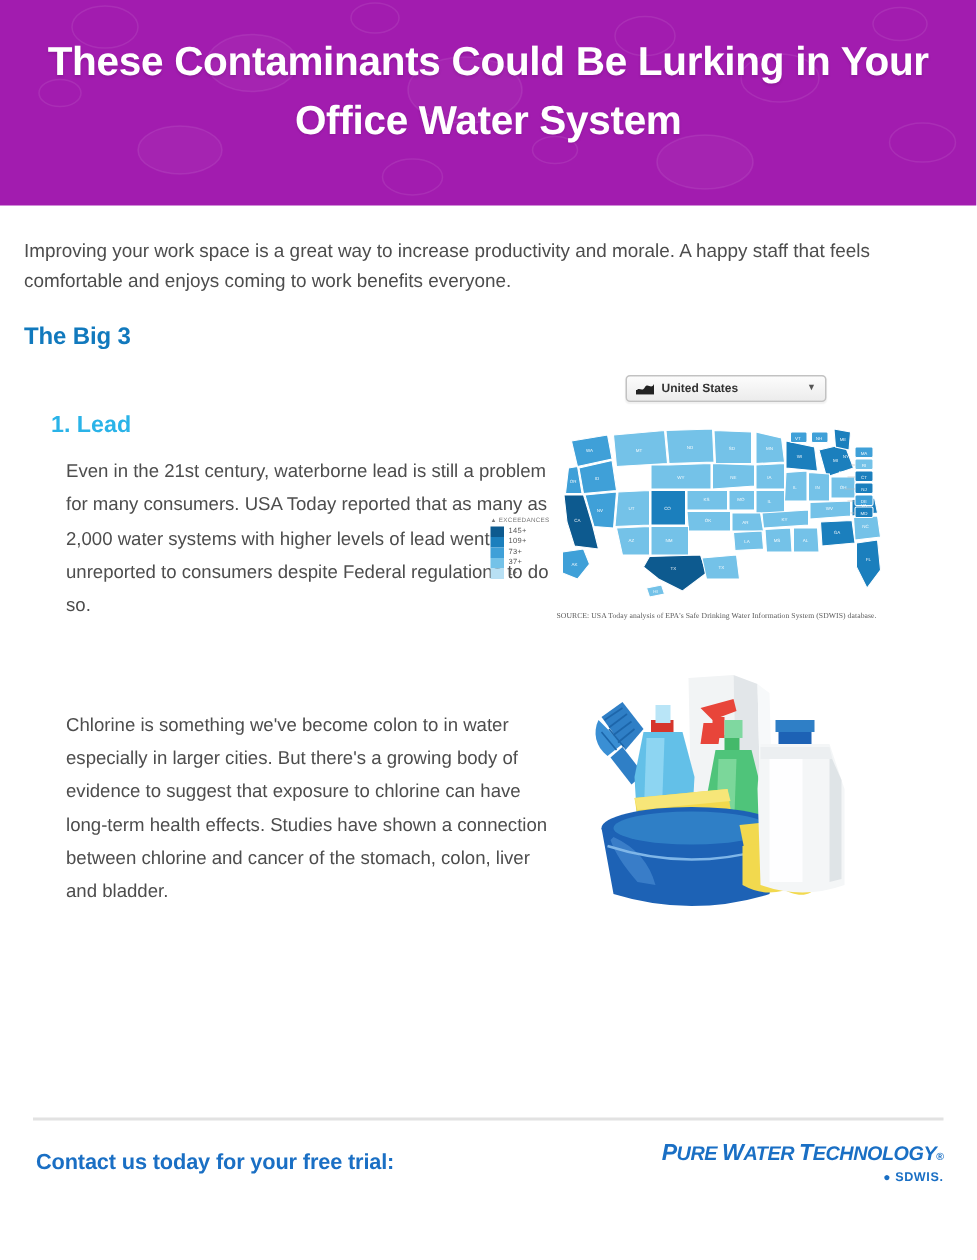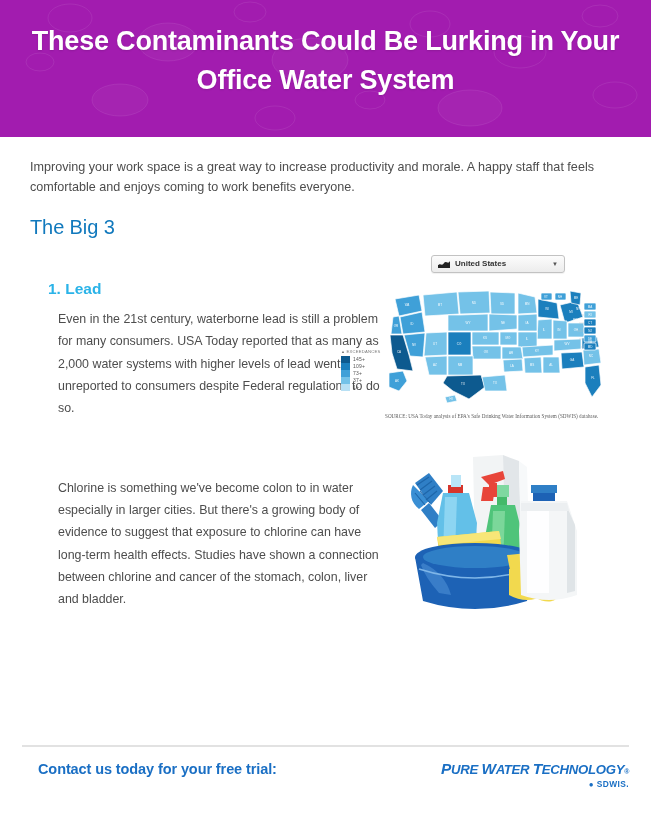--- a/index.html
+++ b/index.html
@@ -38,37 +38,37 @@
     color: #ffffff;
     font-size: 27px;
     line-height: 1.43;
     font-weight: bold;
     letter-spacing: -0.2px;
     text-shadow: 0 1px 2px rgba(0,0,0,.12);
   }
 
   
   .content {
-    padding: 0 30px;
+    padding: 0 16px;
   }
   .intro {
     padding-top: 20px;
   }
   .para {
     font-size: 12.6px;
     line-height: 1.62;
     color: #4d4d4d;
     margin: 0 0 18px 0;
     max-width: 600px;
   }
 
   .bigthree {
     color: #1179bd;
-    font-size: 20px;
-    font-weight: normal;
+    font-size: 16px;
+    font-weight: bold;
     margin: 13px 0 0 0;
     letter-spacing: -0.1px;
   }
 
   
   .section {
     display: flex;
     align-items: flex-end;
     margin-top: 14px;
   }
@@ -194,23 +194,23 @@
     top: 745px;
     width: 651px;
   }
   .footer .rule {
     height: 2px;
     background: #e2e2e2;
     margin: 0 22px;
   }
   .footer .frow {
     display: flex;
-    align-items: flex-start;
+    align-items: center;
     justify-content: space-between;
-    padding: 14px 22px 0 38px;
+    padding: 14px 22px 0 24px;
   }
   .footer .cta {
     color: #1a6fc4;
     font-size: 14.5px;
     font-weight: bold;
     letter-spacing: -0.1px;
   }
   .logo {
     text-align: right;
     line-height: 1;

